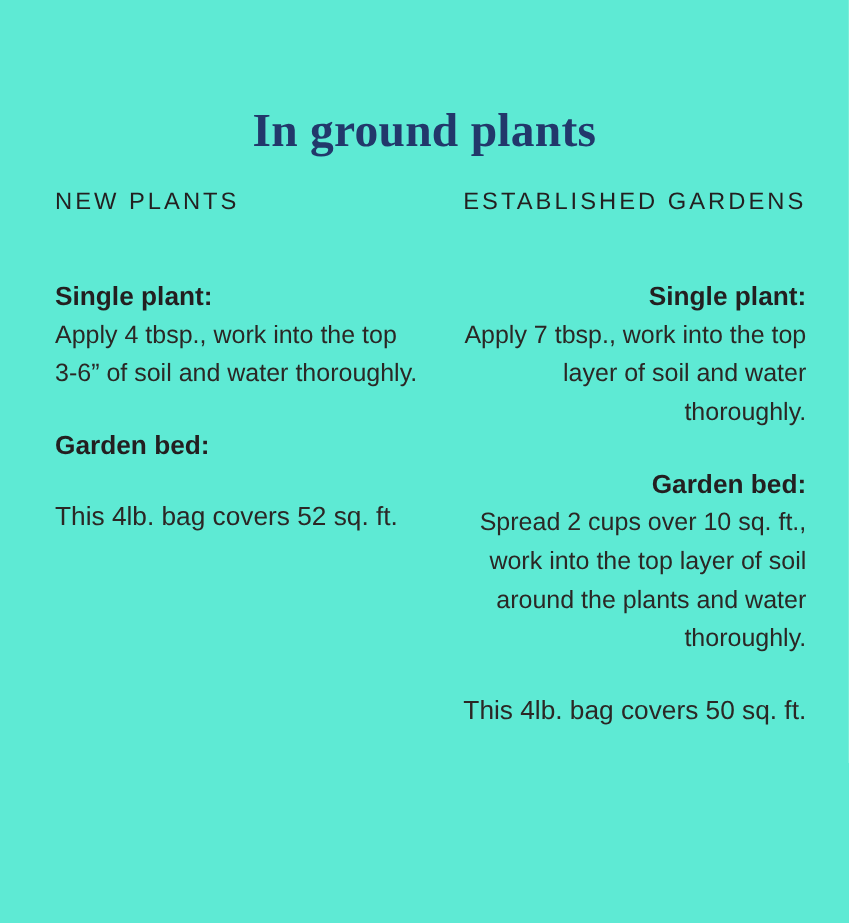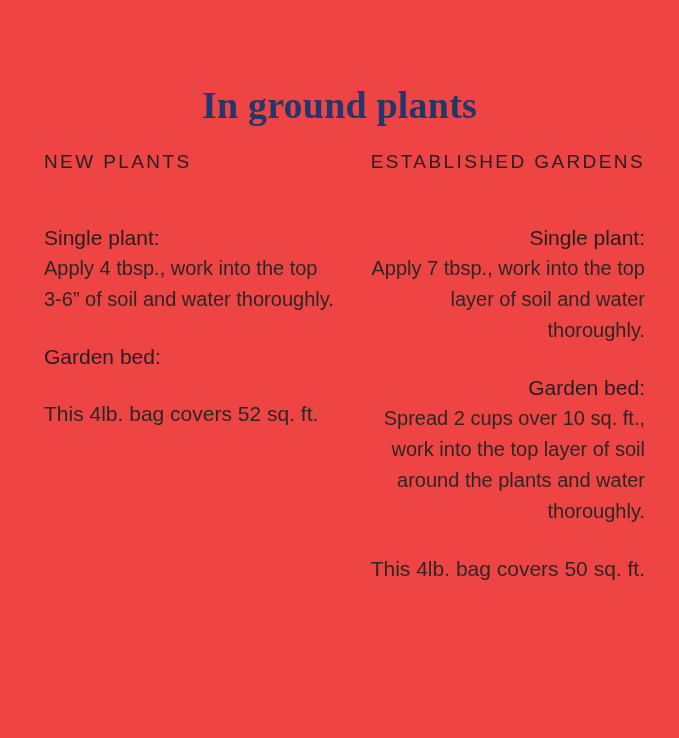--- a/index.html
+++ b/index.html
@@ -10,21 +10,21 @@
     width: 679px;
     height: 738px;
     background: #F8F7E3;
     font-family: "Liberation Sans", sans-serif;
     overflow: hidden;
   }
   .page {
     position: relative;
     width: 679px;
     height: 738px;
-    background: #ef4444;
+    background: #5eead4;
     box-sizing: border-box;
   }
   .title {
     position: absolute;
     top: 58px;
     left: 0;
     width: 679px;
     text-align: center;
     font-family: "Liberation Serif", serif;
     font-weight: bold;
@@ -61,21 +61,21 @@
     margin: 0 0 48px 0;
     white-space: nowrap;
   }
   .block {
     margin: 0 0 26px 0;
   }
   .block-heading {
     font-family: "Liberation Sans", sans-serif;
     font-size: 21px;
     line-height: 31px;
-    font-weight: normal;
+    font-weight: bold;
     color: #231F20;
     margin: 0;
   }
   .block-body {
     font-family: "Liberation Sans", sans-serif;
     font-size: 20px;
     line-height: 31px;
     font-weight: normal;
     color: #2B2725;
     margin: 0;

